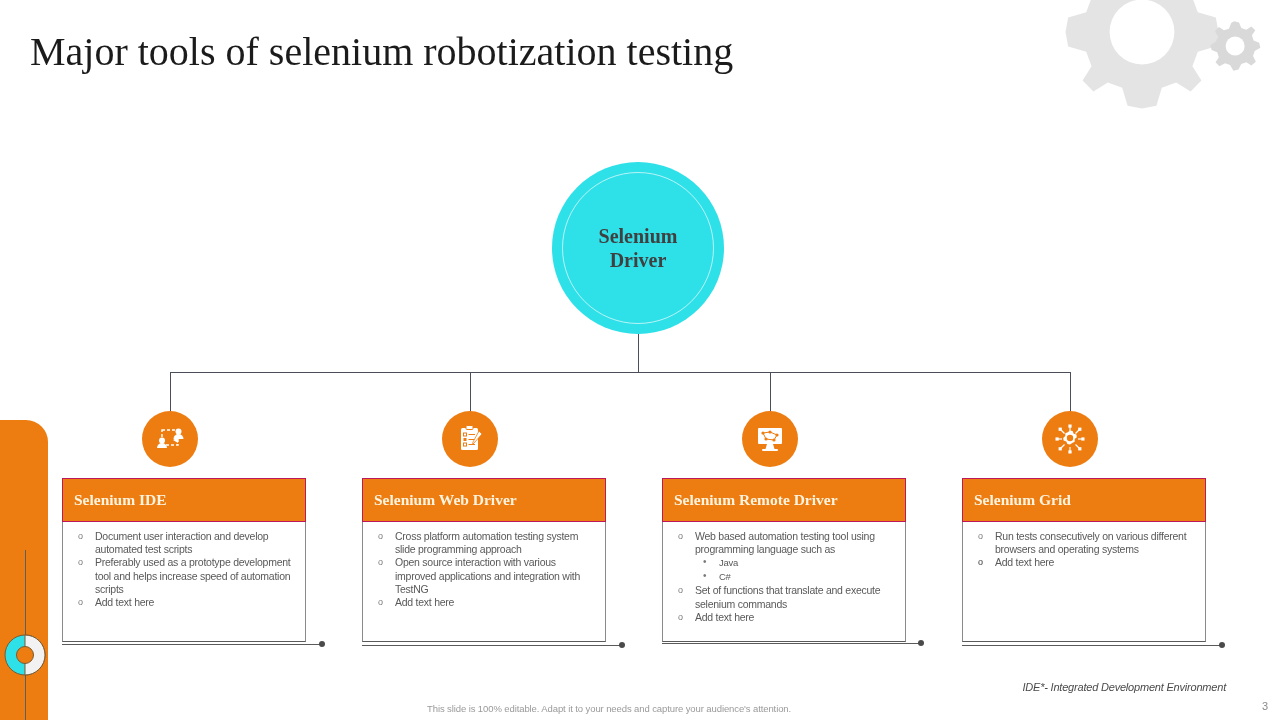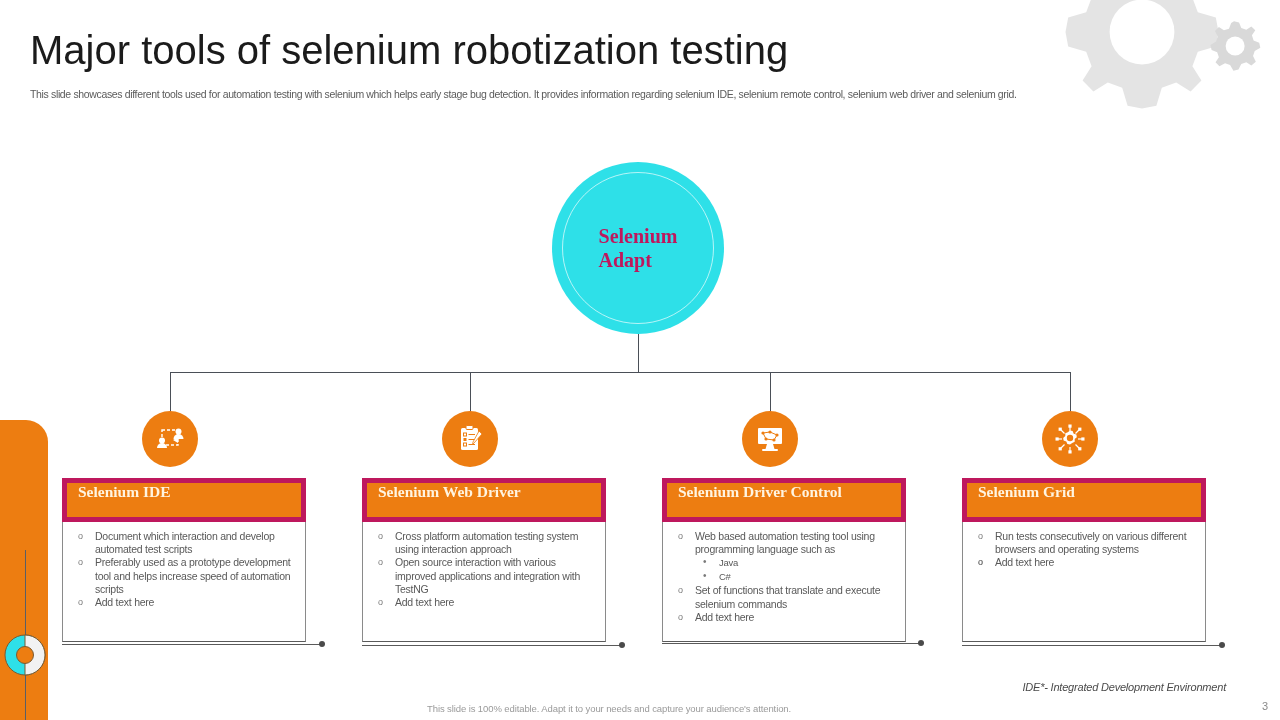--- a/index.html
+++ b/index.html
@@ -53,21 +53,21 @@
     top: 633px;
     width: 44px;
     height: 44px;
   }
 
   
   #title {
     position: absolute;
     left: 30px;
     top: 28px;
-    font-family: Liberation Sans, sans-serif;
+    font-family: Liberation Serif, serif;
     font-size: 40px;
     font-weight: 400;
     color: #1b1b1b;
     letter-spacing: 0px;
     white-space: nowrap;
   }
   #subtitle {
     position: absolute;
     left: 30px;
     top: 88px;
@@ -100,22 +100,22 @@
     border-radius: 50%;
     border: 1px solid rgba(255,255,255,0.65);
   }
   #center-label {
     position: relative;
     z-index: 2;
     font-family: "Liberation Serif", serif;
     font-weight: bold;
     font-size: 20px;
     line-height: 24px;
-    color: #be185d;
-    text-align: left;
+    color: #404040;
+    text-align: center;
   }
 
   
   .conn {
     position: absolute;
     background: #4a4f57;
   }
   .conn-v { width: 1px; }
   .conn-h { height: 1px; }
 
@@ -134,23 +134,24 @@
 
   
   .card {
     position: absolute;
     width: 244px;
     top: 478px;
   }
   .card-head {
     height: 44px;
     background: #ED7D11;
-    border: 5px solid #be185d;
+    border: 1px solid #be185d;
     box-sizing: border-box;
     display: flex;
+    align-items: center;
     padding-left: 11px;
   }
   .card-head-title {
     font-family: "Liberation Serif", serif;
     font-weight: bold;
     font-size: 15.5px;
     color: #FFF4E0;
   }
   .card-body {
     border-left: 1px solid #8a8a8a;
@@ -252,34 +253,33 @@
     <path fill="#E4E4E4" d="M50 8 L58 9.5 L61 19 L69 22 L77 17 L83 23 L78 31 L81 39 L91 42 L92.5 50 L91 58 L81 61 L78 69 L83 77 L77 83 L69 78 L61 81 L58 91 L50 92.5 L42 91 L39 81 L31 78 L23 83 L17 77 L22 69 L19 61 L9 58 L7.5 50 L9 42 L19 39 L22 31 L17 23 L23 17 L31 22 L39 19 L42 9.5 Z"></path>
     <circle cx="50" cy="50" r="18" fill="#ffffff"></circle>
   </svg>
 
   <svg id="gear-small" class="gear-deco" width="56" height="56" viewBox="0 0 100 100">
     <path fill="#D9D9D9" d="M50 6 L59 8 L63 18 L72 21 L81 15 L88 22 L82 31 L85 40 L95 44 L97 53 L87 59 L84 68 L89 78 L81 85 L72 79 L63 82 L58 92 L49 94 L43 84 L34 81 L24 86 L17 79 L23 70 L20 61 L10 57 L8 48 L18 42 L21 33 L16 23 L23 16 L32 22 L41 19 L45 9 Z"></path>
     <circle cx="52" cy="50" r="17" fill="#ffffff"></circle>
   </svg>
 
   <div id="title">Major tools of selenium robotization testing</div>
-  <div id="subtitle">This slide showcases different tools used for automation testing with selenium which helps early stage bug detection. It provides information regarding selenium IDE, selenium remote control, selenium web driver and selenium grid.</div>
 
   <div id="left-panel"></div>
   <div id="left-panel-line"></div>
   <svg id="left-donut" viewBox="0 0 44 44">
     <circle cx="22" cy="22" r="20" fill="#2EE0E8" stroke="#7a5a30" stroke-width="1"></circle>
     <path d="M22 2 A20 20 0 0 1 22 42 Z" fill="#F2F2F2" stroke="#7a5a30" stroke-width="1"></path>
     <circle cx="22" cy="22" r="8.5" fill="#ED7D11" stroke="#7a5a30" stroke-width="1"></circle>
   </svg>
 
   <div id="center-node">
     <div id="center-label">
       <span>Selenium</span><br>
-      <span>Adapt</span>
+      <span>Driver</span>
     </div>
   </div>
 
   <div class="conn conn-v" style="left:638px; top:334px; height:38px;"></div>
   <div class="conn conn-h" style="left:170px; top:372px; width:900px;"></div>
   <div class="conn conn-v" style="left:170px; top:372px; height:42px;"></div>
   <div class="conn conn-v" style="left:470px; top:372px; height:42px;"></div>
   <div class="conn conn-v" style="left:770px; top:372px; height:42px;"></div>
   <div class="conn conn-v" style="left:1070px; top:372px; height:42px;"></div>
 
@@ -352,47 +352,47 @@
       <circle cx="17" cy="16" r="3.2" fill="#ED7D11"></circle>
     </svg>
   </div>
 
   <div class="card" style="left:62px;">
     <div class="card-head">
       <span class="card-head-title">Selenium IDE</span>
     </div>
     <div class="card-body">
       <ul class="bullets">
-        <li><span class="mk">o</span><span>Document which interaction and develop automated test scripts</span></li>
+        <li><span class="mk">o</span><span>Document user interaction and develop automated test scripts</span></li>
         <li><span class="mk">o</span><span>Preferably used as a prototype development tool and helps increase speed of automation scripts</span></li>
         <li><span class="mk">o</span><span>Add text here</span></li>
       </ul>
     </div>
   </div>
   <div class="card-underline" style="left:62px; top:644px; width:260px;"></div>
   <div class="card-dot" style="left:319px; top:641px;"></div>
 
   <div class="card" style="left:362px;">
     <div class="card-head">
       <span class="card-head-title">Selenium Web Driver</span>
     </div>
     <div class="card-body">
       <ul class="bullets">
-        <li><span class="mk">o</span><span>Cross platform automation testing system using interaction approach</span></li>
+        <li><span class="mk">o</span><span>Cross platform automation testing system slide programming approach</span></li>
         <li><span class="mk">o</span><span>Open source interaction with various improved applications and integration with TestNG</span></li>
         <li><span class="mk">o</span><span>Add text here</span></li>
       </ul>
     </div>
   </div>
   <div class="card-underline" style="left:362px; top:645px; width:260px;"></div>
   <div class="card-dot" style="left:619px; top:642px;"></div>
 
   <div class="card" style="left:662px;">
     <div class="card-head">
-      <span class="card-head-title">Selenium Driver Control</span>
+      <span class="card-head-title">Selenium Remote Driver</span>
     </div>
     <div class="card-body">
       <ul class="bullets">
         <li>
           <span class="mk">o</span><span>Web based automation testing tool using programming language such as</span>
           <ul class="subbullets">
             <li><span class="mk">•</span><span>Java</span></li>
             <li><span class="mk">•</span><span>C#</span></li>
           </ul>
         </li>

